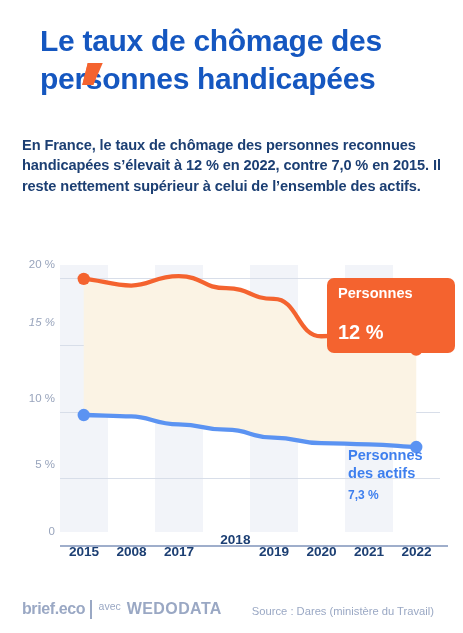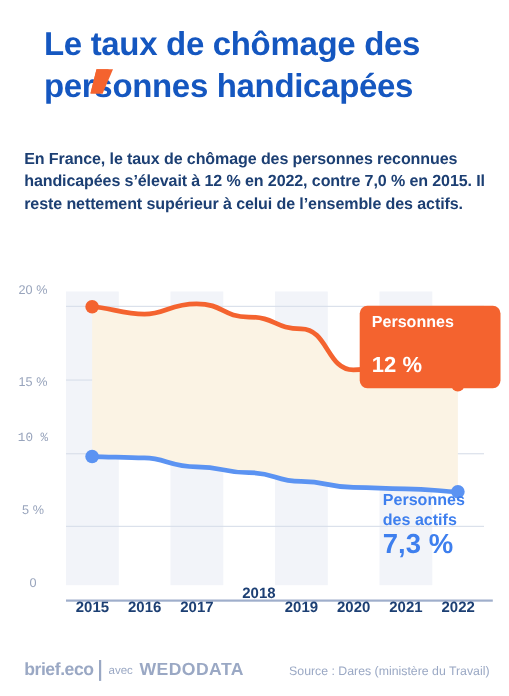--- a/index.html
+++ b/index.html
@@ -88,21 +88,21 @@
     position: absolute;
     left: 0;
     width: 388px;
     height: 1.5px;
     background: #9FAECB;
   }
   .ylabel {
     position: absolute;
     right: 408px;
     width: 50px;
-    text-align: center;
+    text-align: right;
     font-size: 11.5px;
     color: #98A4BC;
     transform: translateY(-7px);
   }
   .xlabel {
     position: absolute;
     font-size: 13.6px;
     font-weight: bold;
     color: #1C3F73;
     text-align: center;
@@ -159,39 +159,39 @@
     width: 110px;
     color: #3E7FEE;
     z-index: 6;
   }
   .bluelabel-line {
     font-size: 14.6px;
     line-height: 17.5px;
     font-weight: bold;
   }
   .bluelabel-value {
-    font-size: 25px;
+    font-size: 12px;
     line-height: 24px;
     font-weight: bold;
     margin-top: 1px;
   }
   
   .footer {
     position: absolute;
     left: 0;
     top: 592px;
     width: 463px;
     height: 41px;
   }
   .brand {
     position: absolute;
     left: 22px;
     top: 8px;
     display: flex;
-    align-items: center;
+    align-items: flex-start;
     gap: 0px;
   }
   .brand-name {
     font-size: 16px;
     font-weight: bold;
     color: #9AA8C4;
     letter-spacing: -0.4px;
   }
   .brand-div {
     width: 1.5px;
@@ -205,21 +205,21 @@
     margin-right: 6px;
   }
   .brand-partner {
     font-size: 16px;
     font-weight: bold;
     color: #9AA8C4;
     letter-spacing: 0.4px;
   }
   .source {
     position: absolute;
-    right: 18px;
+    right: 29px;
     top: 13px;
     font-size: 11.2px;
     color: #9AA8C4;
   }
 </style>
 </head>
 <body>
 
 <div class="page">
 
@@ -252,27 +252,27 @@
         <path fill="none" stroke="#5B93F2" stroke-width="4.3" stroke-linecap="round" stroke-linejoin="round" d="M 23.75,150.02 C 39.6,150.02 52.2,151.35 71.25,151.35 C 90.3,151.35 94.4,159.36 118.75,159.36 C 143.1,159.36 142.1,164.7 166.25,164.7 C 190.4,164.7 189.6,172.71 213.75,172.71 C 237.9,172.71 237.3,178.05 261.25,178.05 C 285.2,178.05 284.4,179.38 308.75,179.38 C 333.1,179.38 340.4,182.05 356.25,182.05"></path>
 
         <circle cx="23.75" cy="13.86" r="6.2" fill="#F4632F"></circle>
         <circle cx="356.25" cy="84.6" r="6.2" fill="#F4632F"></circle>
         <circle cx="23.75" cy="150.02" r="6.2" fill="#5B93F2"></circle>
         <circle cx="356.25" cy="182.05" r="6.2" fill="#5B93F2"></circle>
       </svg>
     </div>
 
     <div class="ylabel" style="top:13px;">20 %</div>
-    <div class="ylabel" style="top:97px;">15 %</div>
-    <div class="ylabel" style="top:146.5px;font-family:Liberation Mono, monospace;">10 %</div>
+    <div class="ylabel" style="top:71px;font-style:italic;">15 %</div>
+    <div class="ylabel" style="top:146.5px;">10 %</div>
     <div class="ylabel" style="top:213.25px;">5 %</div>
     <div class="ylabel" style="top:280px;">0</div>
 
     <div class="xlabel" style="left:60px;top:292px;">2015</div>
-    <div class="xlabel" style="left:107.5px;top:292px;">2016</div>
+    <div class="xlabel" style="left:107.5px;top:292px;">2008</div>
     <div class="xlabel" style="left:155px;top:292px;">2017</div>
     <div class="xlabel" style="left:202.5px;top:280px;text-align:right;">2018</div>
     <div class="xlabel" style="left:250px;top:292px;">2019</div>
     <div class="xlabel" style="left:297.5px;top:292px;">2020</div>
     <div class="xlabel" style="left:345px;top:292px;">2021</div>
     <div class="xlabel" style="left:392.5px;top:292px;">2022</div>
   </div>
 
   <div class="callout-tail"></div>
   <div class="callout">

